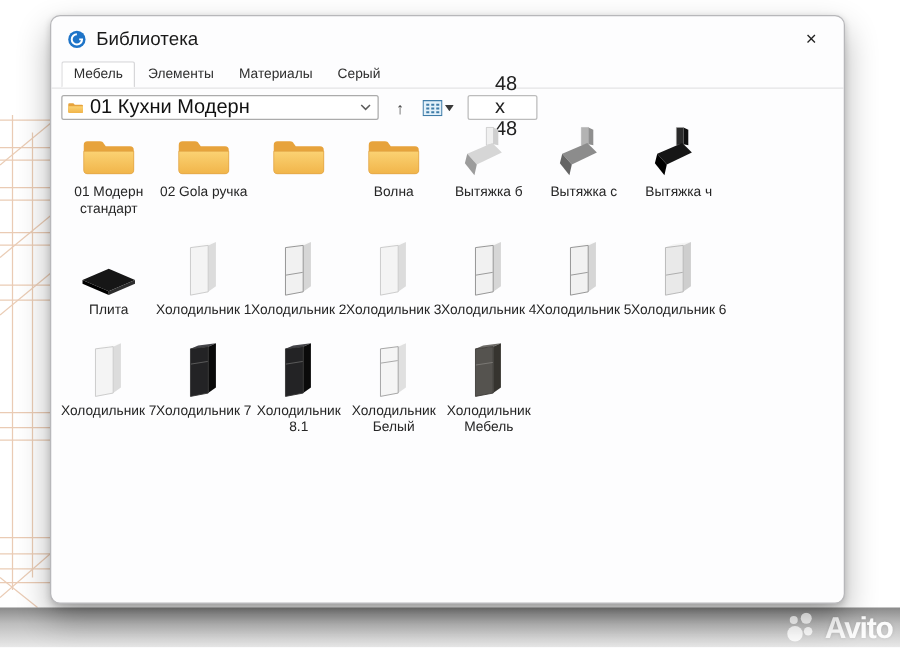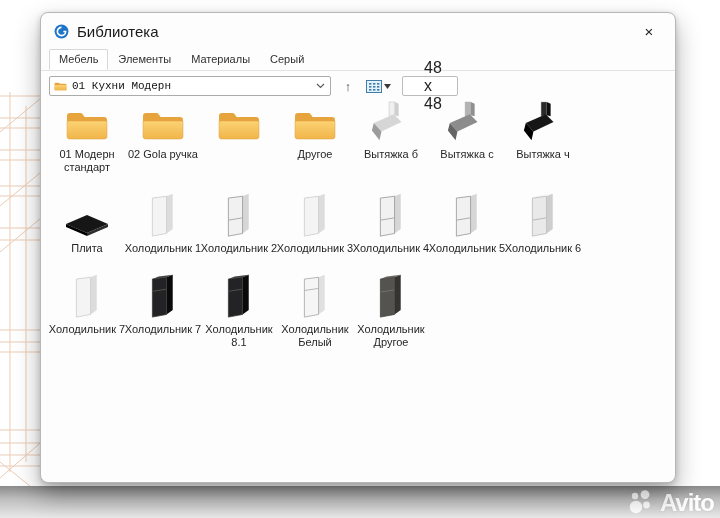--- a/index.html
+++ b/index.html
@@ -27,23 +27,23 @@
       justify-content:center;font-size:15px;color:#222;border-radius:5px;cursor:default;}
 
   .tabbar{display:flex;align-items:flex-start;height:21px;padding-left:8px;
       border-bottom:1px solid #e3e3e5;}
   .tab{font-size:11px;color:#303030;padding:3px 9px 4px;border:1px solid transparent;
       margin-bottom:-1px;white-space:nowrap;}
   .tab.active{background:#fff;border-color:#d7d7d9;border-bottom-color:#fff;
       border-radius:2px 2px 0 0;}
 
   .toolbar{display:flex;align-items:center;padding:5px 8px 3px 8px;}
-  .combobox{width:282px;height:20px;border:1px solid #ababab;border-radius:2px;background:#fff;
-      display:flex;align-items:center;padding:0 5px 0 4px;gap:5px;font-size:11px;color:#111;
-      box-sizing:border-box;font-family:Liberation Mono, monospace;}
+  .combobox{width:254px;height:20px;border:1px solid #ababab;border-radius:2px;background:#fff;
+      display:flex;align-items:center;padding:0 5px 0 4px;gap:5px;font-size:16px;color:#111;
+      box-sizing:border-box;}
   .cb-chevron{margin-left:auto;display:flex;}
   .up-btn{width:22px;text-align:center;color:#4a4a4a;font-size:13px;margin-left:6px;}
   .view-btn{display:flex;align-items:center;gap:2px;margin-left:5px;padding:2px 2px;}
   .size-box{width:56px;height:20px;border:1px solid #bcbcbc;border-radius:2px;background:#fff;
       display:flex;align-items:center;justify-content:space-between;padding:0 21px;
       font-size:16px;color:#222;margin-left:9px;box-sizing:border-box;}
 
   .grid{position:absolute;left:8px;top:86px;width:540px;display:flex;flex-wrap:wrap;row-gap:19px;}
   .cell{width:76px;display:flex;flex-direction:column;align-items:center;}
   .icon-box{height:44px;display:flex;align-items:flex-end;justify-content:center;}
@@ -193,21 +193,21 @@
             </svg>
           </div>
         </div>
         <div class="cell">
           <div class="icon-box">
             <svg width="44" height="34" viewBox="0 0 44 34">
       <path d="M2 7c0-2 1-3 3-3h10c1.5 0 2.4.6 3 1.7L19.6 8H39c2 0 3 1 3 3v16c0 2-1 3-3 3H5c-2 0-3-1-3-3z" fill="#e7a33c"></path>
       <path d="M2 12h40v15c0 2-1 3-3 3H5c-2 0-3-1-3-3z" fill="url(#fg)" stroke="#dfa041" stroke-width="0.5"></path>
             </svg>
           </div>
-          <div class="cell-label">Другое</div>
+          <div class="cell-label">Волна</div>
         </div>
         <div class="cell">
           <div class="icon-box">
             <svg width="46" height="42" viewBox="0 0 46 44">
       <polygon points="21,1 27,1 27,15 21,16" fill="#f0f0f0" stroke="#a9a9a9" stroke-width="0.4"></polygon>
       <polygon points="27,1 31,3 31,16 27,15" fill="#cfcfcf"></polygon>
       <polygon points="5,23 26,14 34,22 13,32" fill="#d6d6d6"></polygon>
       <polygon points="5,23 13,32 11,41 3,31" fill="#9c9c9c"></polygon>
             </svg>
           </div>
@@ -354,17 +354,17 @@
         </div>
         <div class="cell">
           <div class="icon-box">
             <svg width="32" height="46" viewBox="0 0 36 52">
     <polygon points="6,8 13,5 29,3 22,6" fill="#6e6c68"></polygon>
     <polygon points="22,6 29,3 29,43 22,48" fill="#36342f"></polygon>
     <polygon points="6,8 22,6 22,48 6,51" fill="#55534f" stroke="#3c3a36" stroke-width="0.8"></polygon>
     <line x1="6.4" y1="22.6" x2="21.6" y2="20.3" stroke="#7a7874" stroke-width="0.9"></line>
             </svg>
           </div>
-          <div class="cell-label">Холодильник Другое</div>
+          <div class="cell-label">Холодильник Мебель</div>
         </div>
       </div>
   </div>
 </div>
 
 </body></html>

